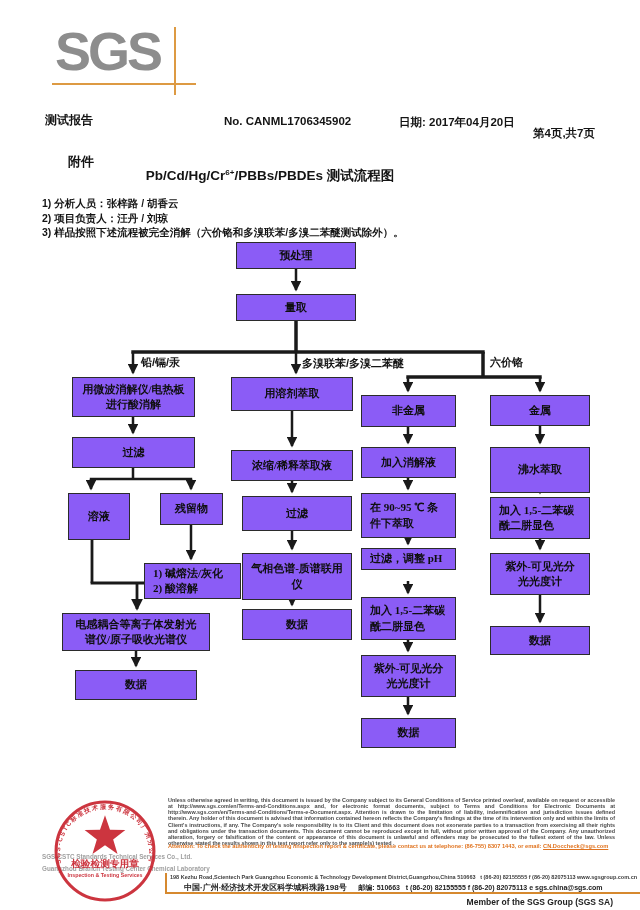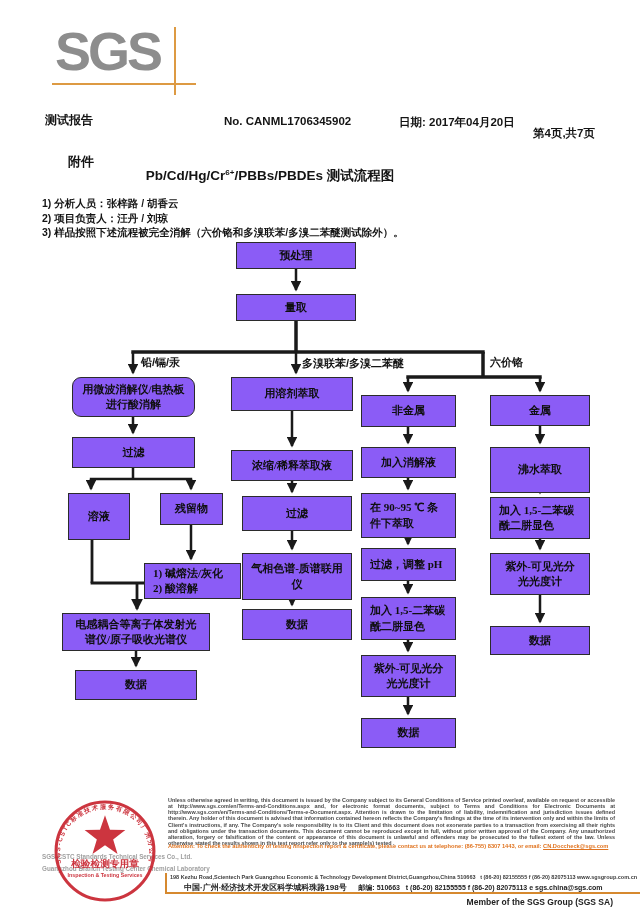--- a/index.html
+++ b/index.html
@@ -119,21 +119,21 @@
     </g>
   </svg>
 
   <div class="branch-label" style="left:141px;top:355px;">铅/镉/汞</div>
   <div class="branch-label" style="left:302px;top:356px;">多溴联苯/多溴二苯醚</div>
   <div class="branch-label" style="left:490px;top:355px;">六价铬</div>
 
   <div class="node" style="left:236px;top:242px;width:120px;height:27px;">预处理</div>
   <div class="node" style="left:236px;top:294px;width:120px;height:27px;">量取</div>
 
-  <div class="node" style="left:72px;top:377px;width:123px;height:40px;border-radius:9px;">用微波消解仪/电热板
+  <div class="node" style="left:72px;top:377px;width:123px;height:40px;">用微波消解仪/电热板
 进行酸消解</div>
   <div class="node" style="left:231px;top:377px;width:122px;height:34px;">用溶剂萃取</div>
   <div class="node" style="left:361px;top:395px;width:95px;height:32px;">非金属</div>
   <div class="node" style="left:490px;top:395px;width:100px;height:31px;">金属</div>
 
   <div class="node" style="left:72px;top:437px;width:123px;height:31px;">过滤</div>
   <div class="node" style="left:231px;top:450px;width:122px;height:31px;">浓缩/稀释萃取液</div>
   <div class="node" style="left:361px;top:447px;width:95px;height:31px;">加入消解液</div>
   <div class="node" style="left:490px;top:447px;width:100px;height:46px;">沸水萃取</div>
 
@@ -142,21 +142,21 @@
   <div class="node" style="left:242px;top:496px;width:110px;height:35px;">过滤</div>
   <div class="node ta-left" style="left:361px;top:493px;width:95px;height:45px;">在  90~95 ℃ 条
 件下萃取</div>
   <div class="node ta-left" style="left:490px;top:497px;width:100px;height:42px;">加入 1,5-二苯碳
 酰二肼显色</div>
 
   <div class="node ta-left" style="left:144px;top:563px;width:97px;height:36px;">1) 碱熔法/灰化
 2) 酸溶解</div>
   <div class="node" style="left:242px;top:553px;width:110px;height:47px;">气相色谱-质谱联用
 仪</div>
-  <div class="node ta-left" style="left:361px;top:548px;width:95px;height:33px;">过滤，调整 pH</div>
+  <div class="node ta-left" style="left:361px;top:548px;width:95px;height:22px;">过滤，调整 pH</div>
   <div class="node" style="left:490px;top:553px;width:100px;height:42px;">紫外-可见光分
 光光度计</div>
 
   <div class="node ta-left" style="left:361px;top:597px;width:95px;height:43px;">加入 1,5-二苯碳
 酰二肼显色</div>
   <div class="node" style="left:62px;top:613px;width:148px;height:38px;">电感耦合等离子体发射光
 谱仪/原子吸收光谱仪</div>
   <div class="node" style="left:242px;top:609px;width:110px;height:31px;">数据</div>
   <div class="node" style="left:490px;top:626px;width:100px;height:29px;">数据</div>
 

